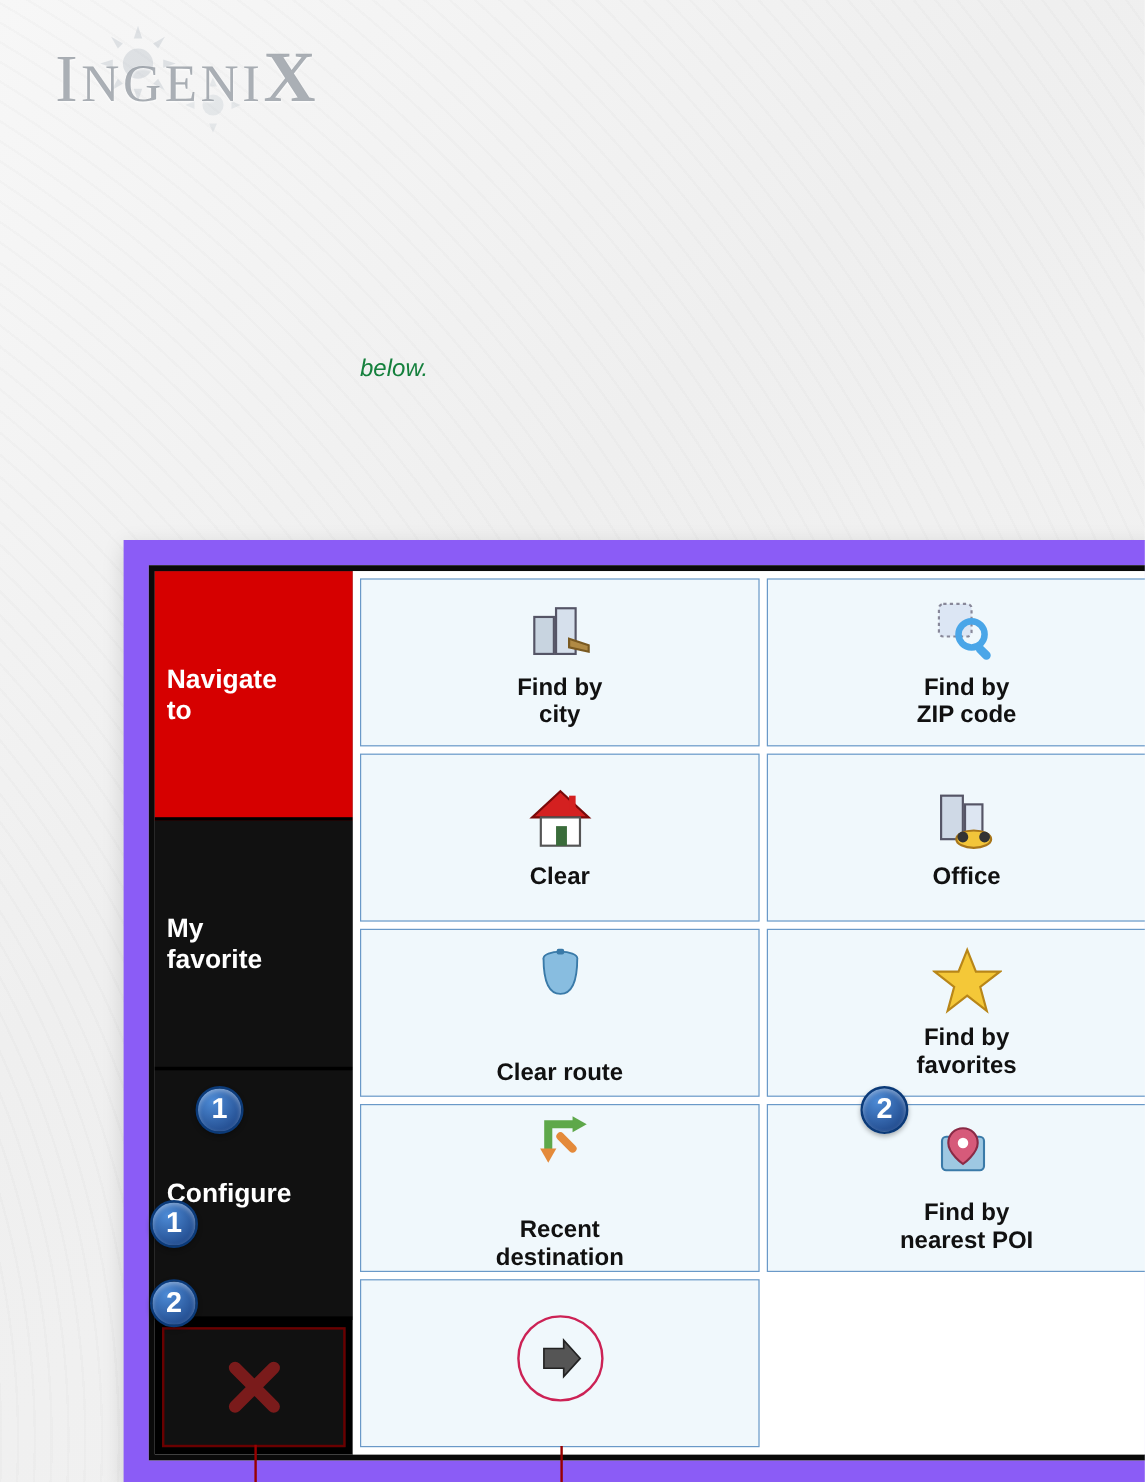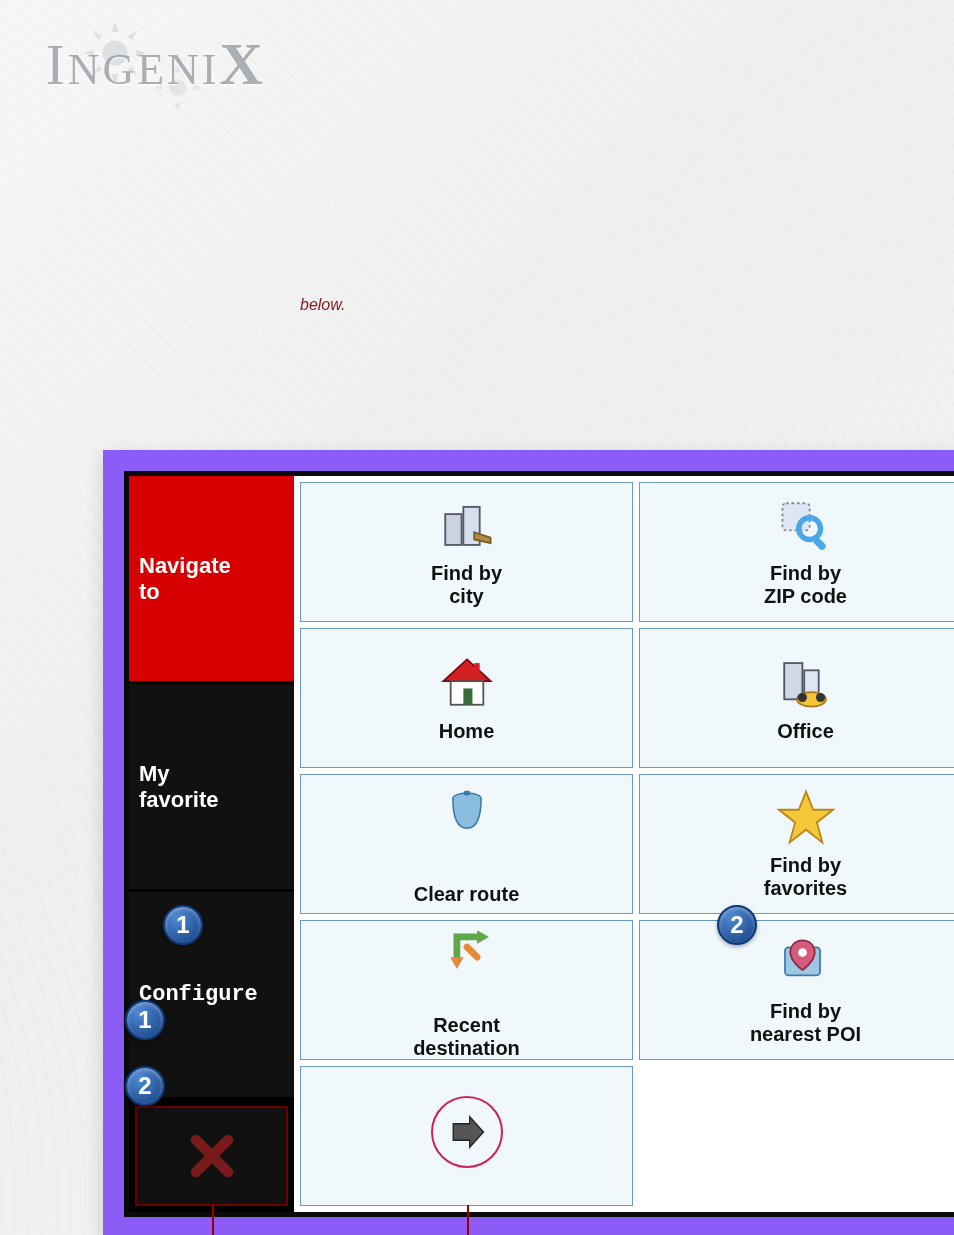--- a/index.html
+++ b/index.html
@@ -32,22 +32,22 @@
   }
   .logo .first { font-size: 56px; }
   .logo .last  { font-size: 60px; font-weight: bold; }
   .gear { position:absolute; opacity:.25; }
   .gear svg { display:block; }
 
   .intro {
     position: absolute;
     left: 300px; top: 296px;
     font-style: italic;
-    font-size: 16px;
-    color: #7f1d1d;
+    font-size: 20px;
+    color: #15803d;
   }
 
   .device-frame {
     position: absolute;
     left: 103px; top: 450px;
     width: 901px;
     background: #8b5cf6;
     padding: 21px;
     box-shadow: 0 6px 18px rgba(0,0,0,.15);
   }
@@ -183,21 +183,21 @@
     <div class="sidebar">
       <div class="sb-item active">
         <span style="white-space:pre-line;">Navigate
 to</span>
       </div>
       <div class="sb-item">
         <span style="white-space:pre-line;">My
 favorite</span>
       </div>
       <div class="sb-item">
-        <span style="white-space:pre-line;font-family:Liberation Mono, monospace;">Configure</span>
+        <span style="white-space:pre-line;">Configure</span>
       </div>
       <div class="sb-close">
         <svg class="x-icon" viewBox="0 0 40 40">
             <path d="M6 6 L34 34 M34 6 L6 34" stroke="currentColor" stroke-width="9" stroke-linecap="round"></path>
           </svg>
       </div>
     </div>
 
     <div class="grid">
 
@@ -229,21 +229,21 @@
 
       <div class="tile">
         <span class="ico">
           <svg viewBox="0 0 64 64" width="58" height="58">
               <polygon points="32,6 58,30 6,30" fill="#d42020" stroke="#7a0a0a" stroke-width="2"></polygon>
               <rect x="14" y="30" width="36" height="26" fill="#fff" stroke="#555" stroke-width="2"></rect>
               <rect x="40" y="10" width="6" height="14" fill="#d42020"></rect>
               <rect x="28" y="38" width="10" height="18" fill="#3a6c3a"></rect>
             </svg>
         </span>
-        <span style="white-space:pre-line;">Home</span>
+        <span style="white-space:pre-line;">Clear</span>
       </div>
 
       <div class="tile">
         <span class="ico">
           <svg viewBox="0 0 64 64" width="58" height="58">
               <rect x="8" y="10" width="20" height="40" fill="#cfd9e6" stroke="#556" stroke-width="2"></rect>
               <rect x="30" y="18" width="16" height="32" fill="#dde6f2" stroke="#556" stroke-width="2"></rect>
               <g>
                 <ellipse cx="38" cy="50" rx="16" ry="8" fill="#f2c53a" stroke="#a8761a" stroke-width="2"></ellipse>
                 <circle cx="28" cy="48" r="5" fill="#333"></circle>

